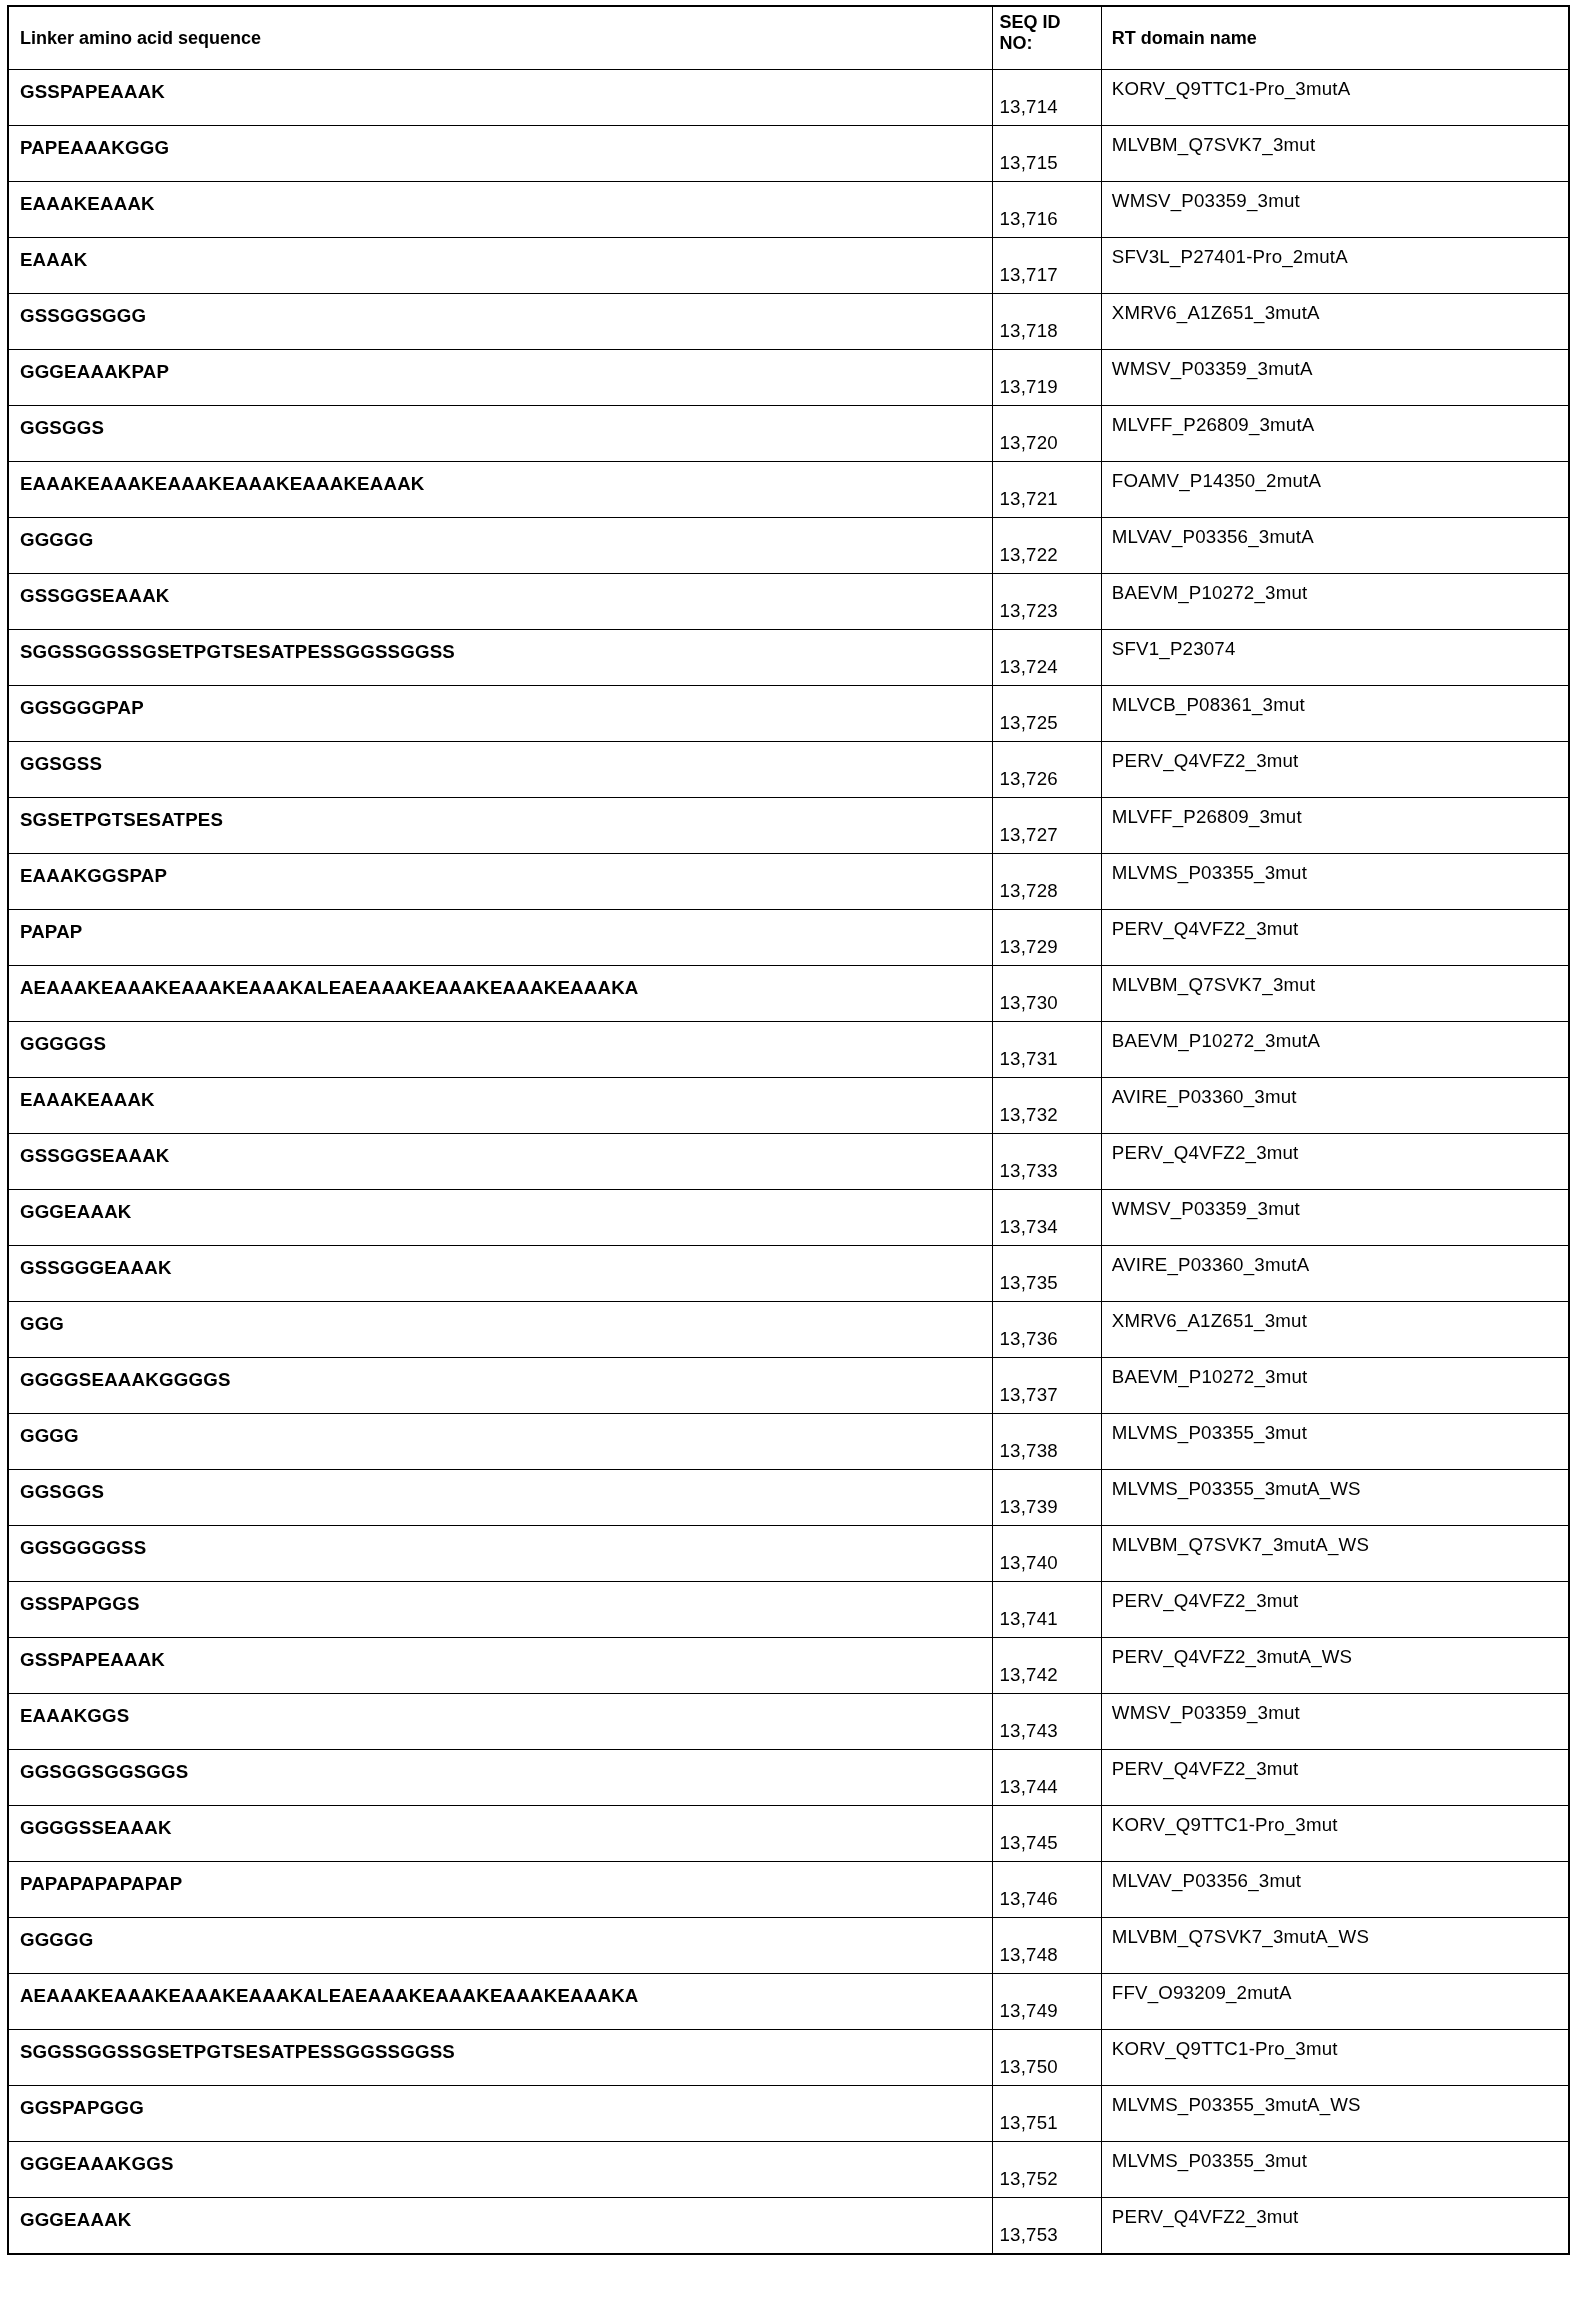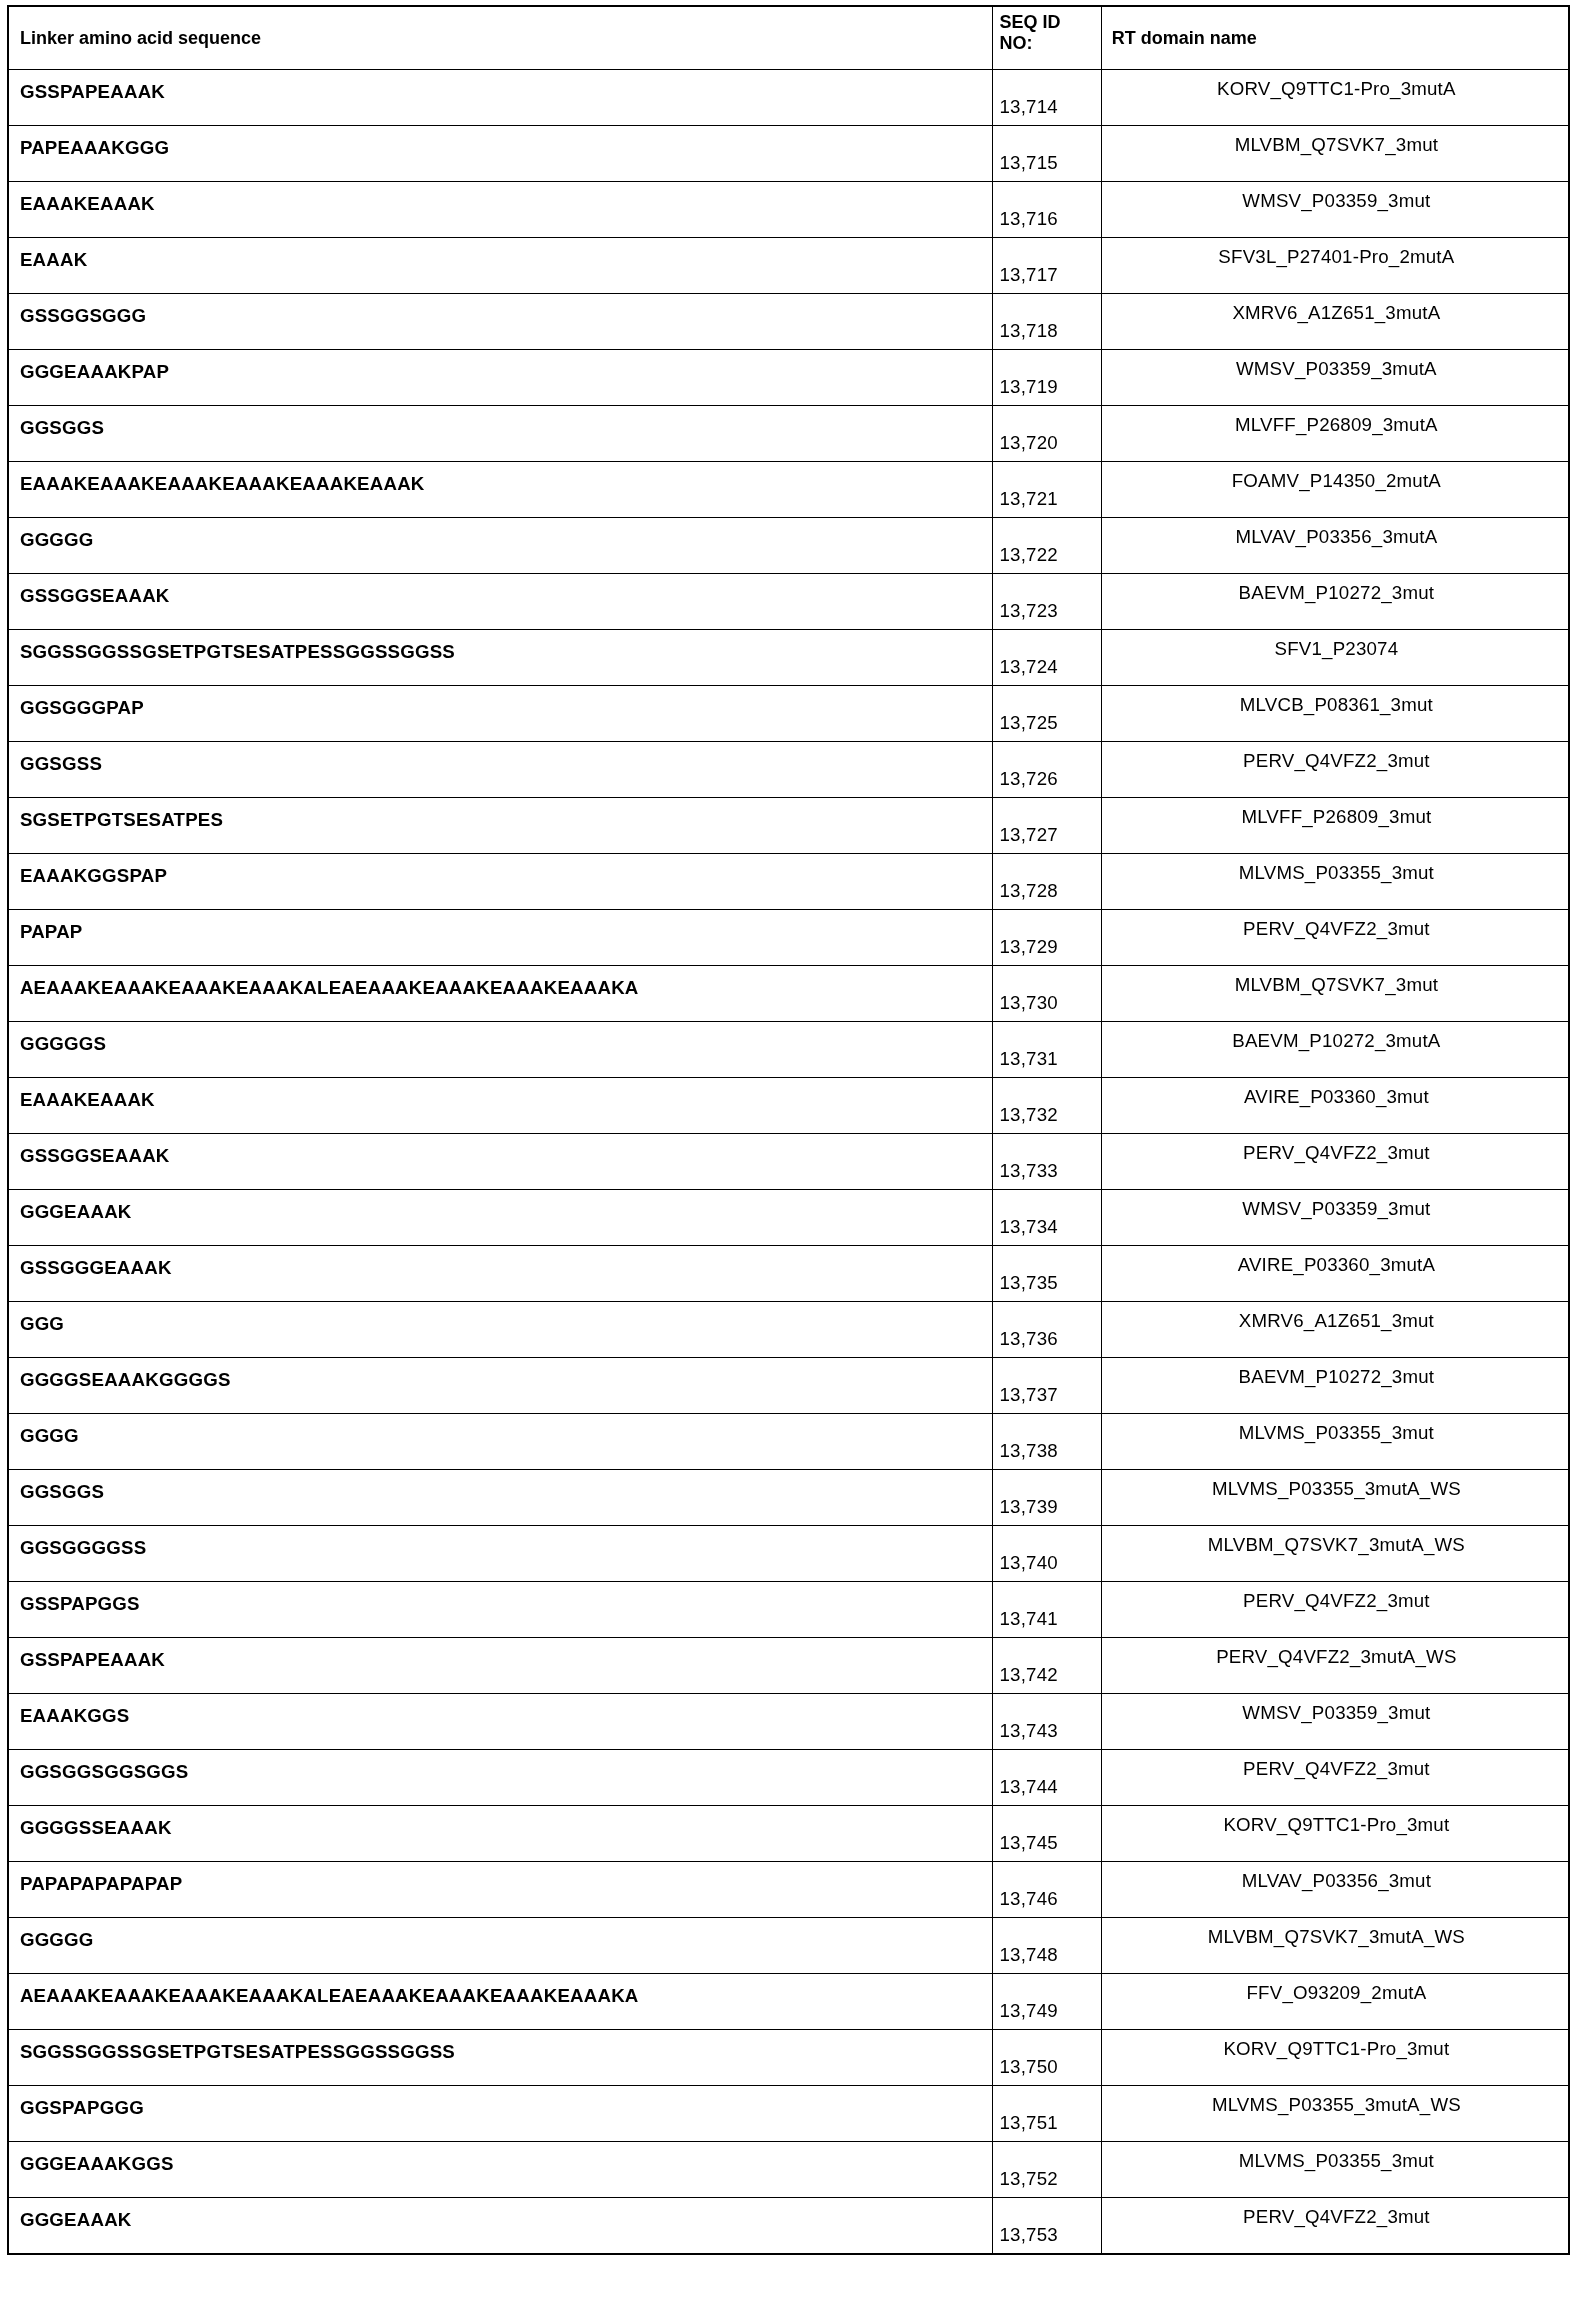--- a/index.html
+++ b/index.html
@@ -59,21 +59,20 @@
     padding: 10.6px 6.5px 0 11.4px;
     font-weight: bold;
   }
   td.col2 {
     vertical-align: bottom;
     padding: 0 0 7.3px 6.5px;
   }
   td.col3 {
     vertical-align: top;
     padding: 8.1px 6.5px 0 9.8px;
-    text-align: center;
   }
 </style>
 </head>
 <body>
 
 <div class="page">
   <table class="linker-table">
     <colgroup>
       <col class="c1">
       <col class="c2">

